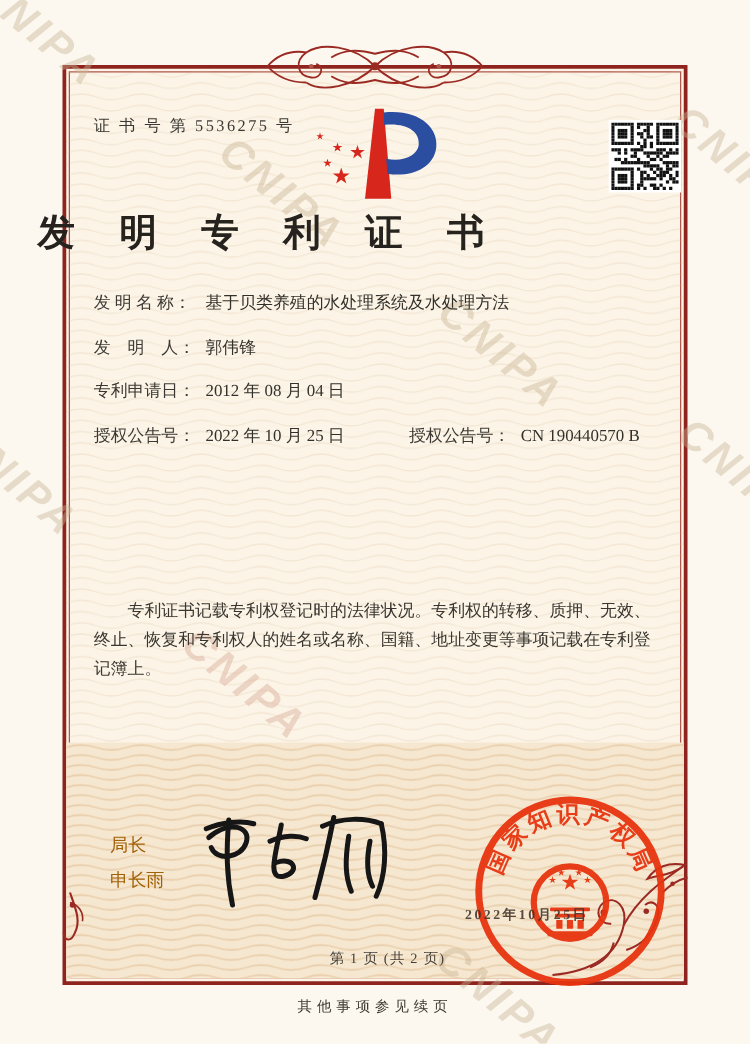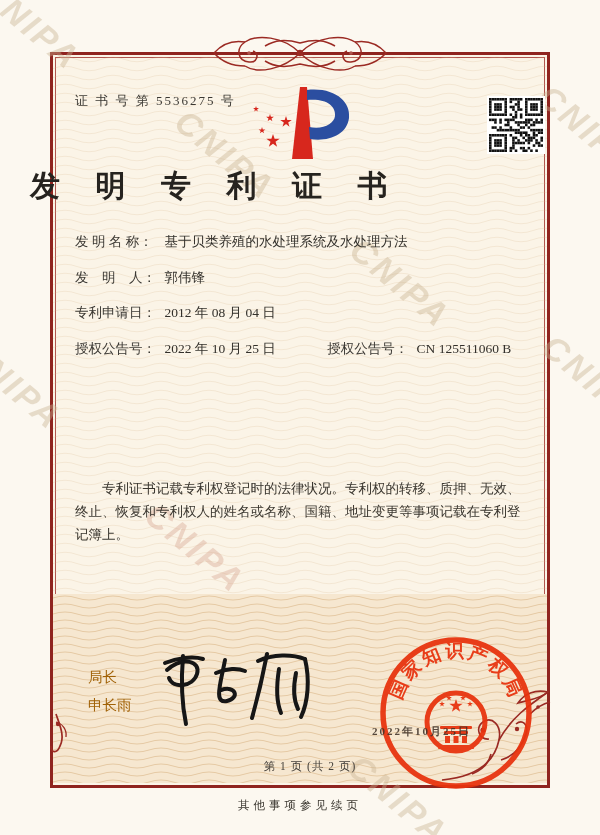--- a/index.html
+++ b/index.html
@@ -384,21 +384,21 @@
         <span class="fvalue">郭伟锋</span>
       </div>
       <div class="frow">
         <span class="flabel">专利申请日：</span>
         <span class="fvalue">2012 年 08 月 04 日</span>
       </div>
       <div class="frow">
         <span class="flabel">授权公告号：</span>
         <span class="fvalue">2022 年 10 月 25 日</span>
         <span class="flabel grant2">授权公告号：</span>
-        <span class="fvalue">CN 125511060 B</span>
+        <span class="fvalue">CN 190440570 B</span>
       </div>
     </div>
 
     <div class="body-text">
       <p>专利证书记载专利权登记时的法律状况。专利权的转移、质押、无效、终止、恢复和专利权人的姓名或名称、国籍、地址变更等事项记载在专利登记簿上。</p>
     </div>
 
     <div class="signer">
       <div>局长</div>
       <div>申长雨</div>

